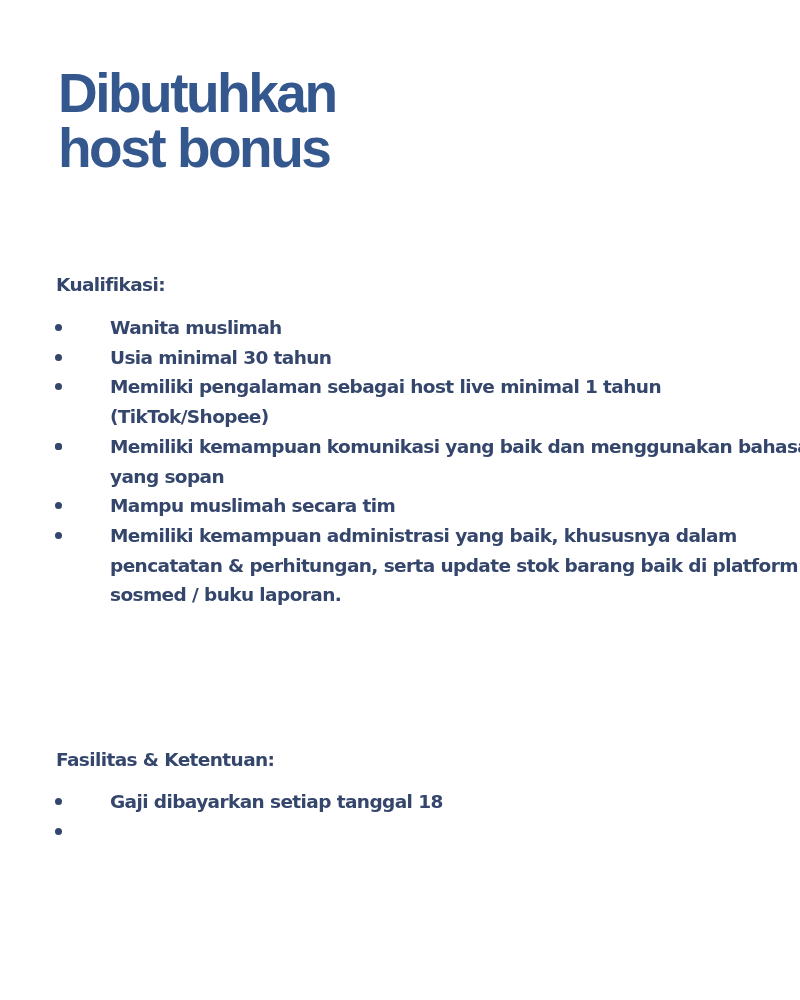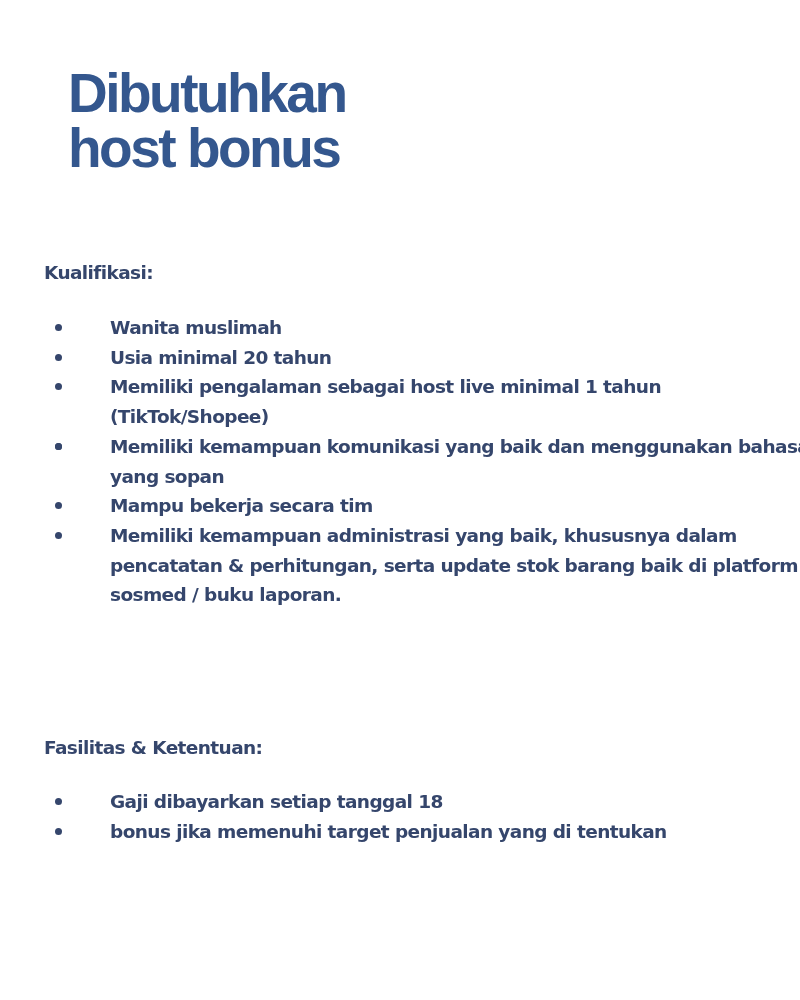--- a/index.html
+++ b/index.html
@@ -9,35 +9,35 @@
     }
     body {
       width: 800px;
       height: 1000px;
       position: relative;
       overflow: hidden;
       font-family: "Liberation Sans", sans-serif;
     }
     .title {
       position: absolute;
-      left: 68px;
+      left: 58px;
       top: 66px;
       margin: 0;
       font-family: "Liberation Sans", sans-serif;
       font-weight: 700;
       font-size: 55px;
       line-height: 55px;
       letter-spacing: -2.5px;
       color: #34578e;
     }
     .title span { display: block; }
     .section-heading {
       position: absolute;
       left: 40px;
-      margin: 4px;
+      margin: 16px;
       font-family: "DejaVu Sans", sans-serif;
       font-weight: 700;
       font-size: 18.5px;
       line-height: 24px;
       letter-spacing: -0.6px;
       color: #35466c;
     }
     .list {
       position: absolute;
       left: 0;
@@ -75,26 +75,26 @@
 
 <h1 class="title">
   <span>Dibutuhkan</span>
   <span>host bonus</span>
 </h1>
 
 <h2 class="section-heading" id="heading-kualifikasi">Kualifikasi:</h2>
 
 <ul class="list" id="list-kualifikasi">
   <li><span class="bullet"></span><span>Wanita muslimah</span></li>
-  <li><span class="bullet"></span><span>Usia minimal 20 tahun</span></li>
+  <li><span class="bullet"></span><span>Usia minimal 30 tahun</span></li>
   <li><span class="bullet"></span><span>Memiliki pengalaman sebagai host live minimal 1 tahun (TikTok/Shopee)</span></li>
   <li><span class="bullet"></span></li>
   <li><span class="bullet"></span><span>Memiliki kemampuan komunikasi yang baik dan menggunakan bahasa yang sopan</span></li>
-  <li><span class="bullet"></span><span>Mampu bekerja secara tim</span></li>
+  <li><span class="bullet"></span><span>Mampu muslimah secara tim</span></li>
   <li><span class="bullet"></span><span>Memiliki kemampuan administrasi yang baik, khususnya dalam pencatatan &amp; perhitungan, serta update stok barang baik di platform sosmed / buku laporan.</span></li>
 </ul>
 
 <h2 class="section-heading" id="heading-fasilitas">Fasilitas &amp; Ketentuan:</h2>
 
 <ul class="list" id="list-fasilitas">
   <li><span class="bullet"></span><span>Gaji dibayarkan setiap tanggal 18</span></li>
-  <li><span class="bullet"></span><span>bonus jika memenuhi target penjualan yang di tentukan</span></li>
+  <li><span class="bullet"></span></li>
 </ul>
 
 </body></html>

